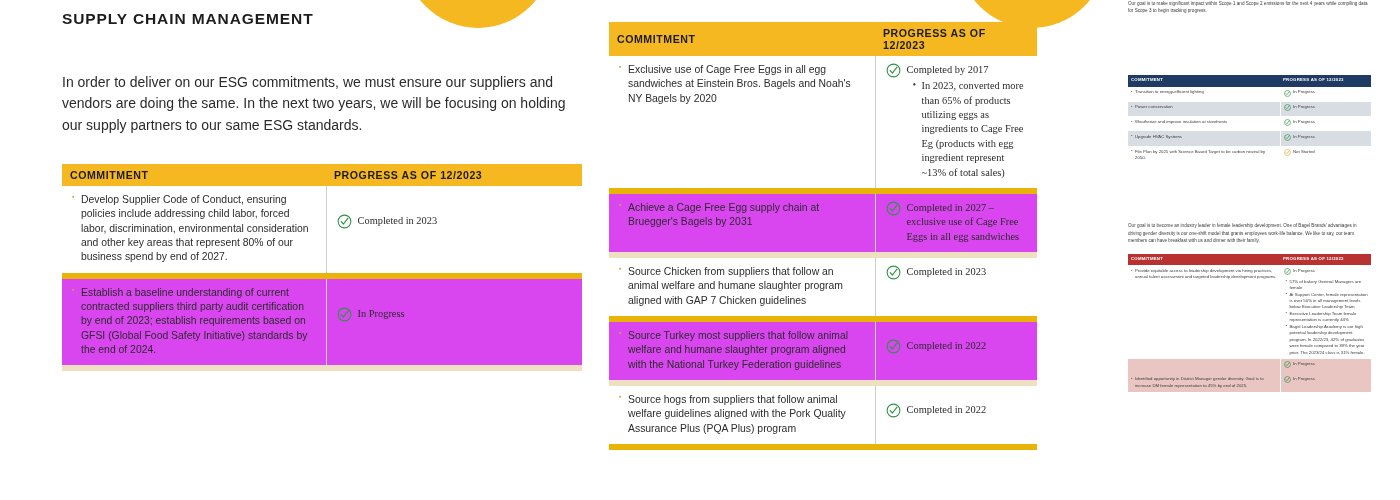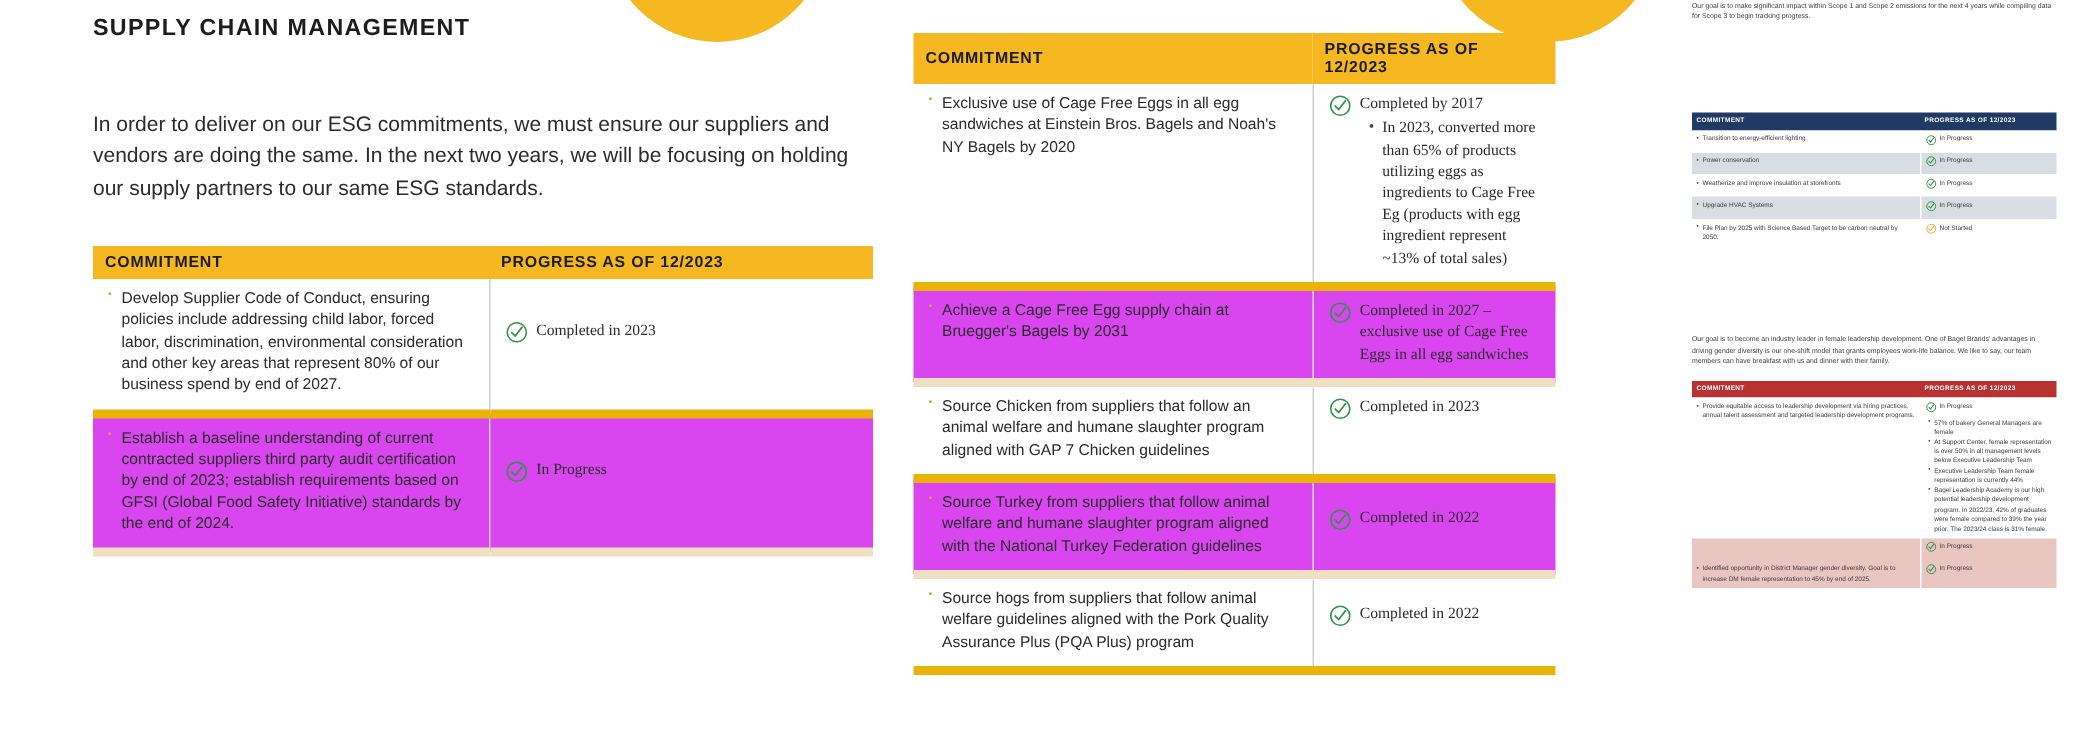--- a/index.html
+++ b/index.html
@@ -234,21 +234,21 @@
                     <path d="M6.7 12.3 L10.3 16 L17.6 6.6" fill="none" stroke="#2e9245" stroke-width="1.9" stroke-linecap="round" stroke-linejoin="round"></path>
                   </svg>
               </span>
               <span class="status-text">Completed in 2023</span>
             </div>
           </td>
         </tr>
 
         <tr class="alt">
           <td class="c-commit">
-            <div class="bullet">Source Turkey from suppliers that follow animal welfare and humane slaughter program aligned with the National Turkey Federation guidelines</div>
+            <div class="bullet">Source Turkey most suppliers that follow animal welfare and humane slaughter program aligned with the National Turkey Federation guidelines</div>
           </td>
           <td style="padding-top:17px;">
             <div class="status">
               <span class="chk">
                 <svg width="15" height="15" viewBox="0 0 24 24">
                     <circle cx="12" cy="12" r="10.2" fill="none" stroke="#2e9245" stroke-width="1.7"></circle>
                     <path d="M6.7 12.3 L10.3 16 L17.6 6.6" fill="none" stroke="#2e9245" stroke-width="1.9" stroke-linecap="round" stroke-linejoin="round"></path>
                   </svg>
               </span>
               <span class="status-text">Completed in 2022</span>

